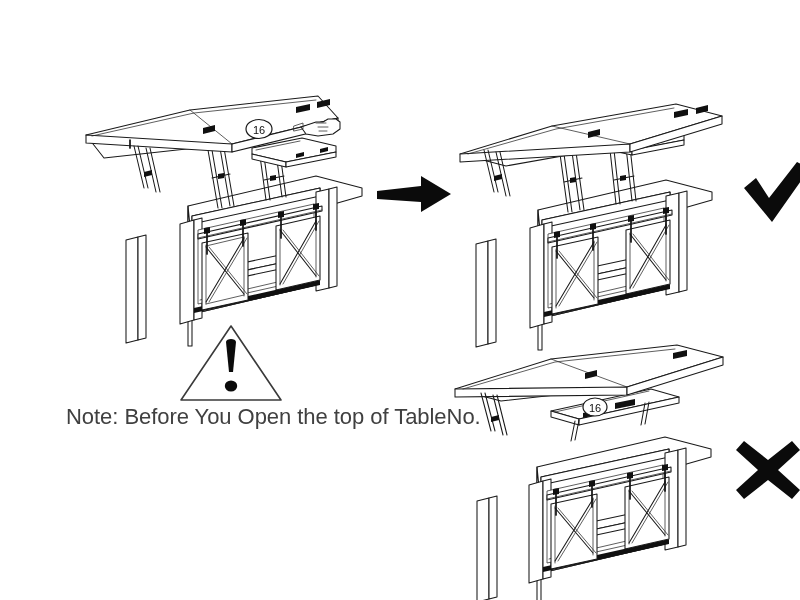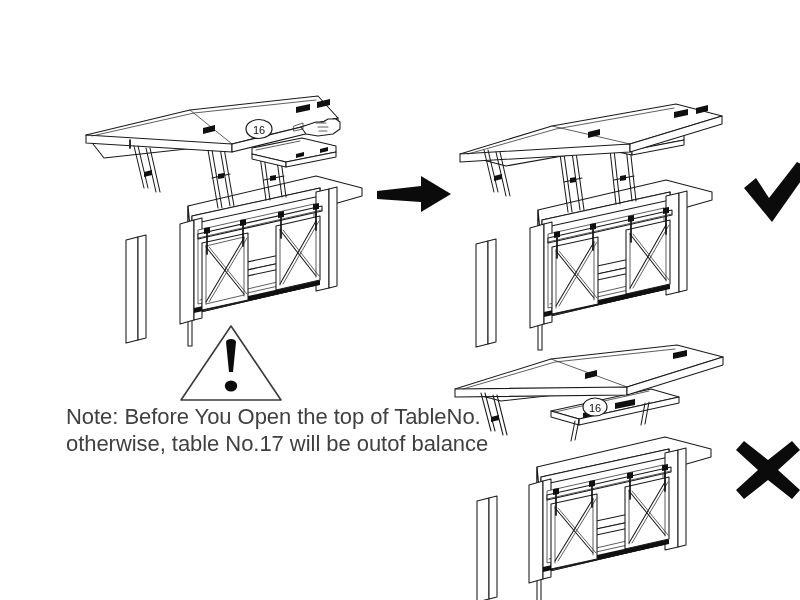--- a/index.html
+++ b/index.html
@@ -377,16 +377,15 @@
   <div class="panel" id="warning-triangle">
     <svg width="112" height="82" viewBox="0 0 112 82">
       <polygon fill="#ffffff" stroke="#3a3a3a" stroke-width="1.6" stroke-linejoin="round" points="56,4 106,78 6,78"></polygon>
       <path class="solid-mark" d="M51,20 C51,16 61,16 61,20 L58,50 L54,50 Z"></path>
       <ellipse class="solid-mark" cx="56" cy="64" rx="6.2" ry="5.6"></ellipse>
     </svg>
   </div>
 
   <div id="note-block">
     <div class="note-line">Note: Before You Open the top of TableNo.</div>
-    <div class="note-line">otherwise, table No.17 will be outof balance</div>
   </div>
 
 </div>
 
 </body></html>

